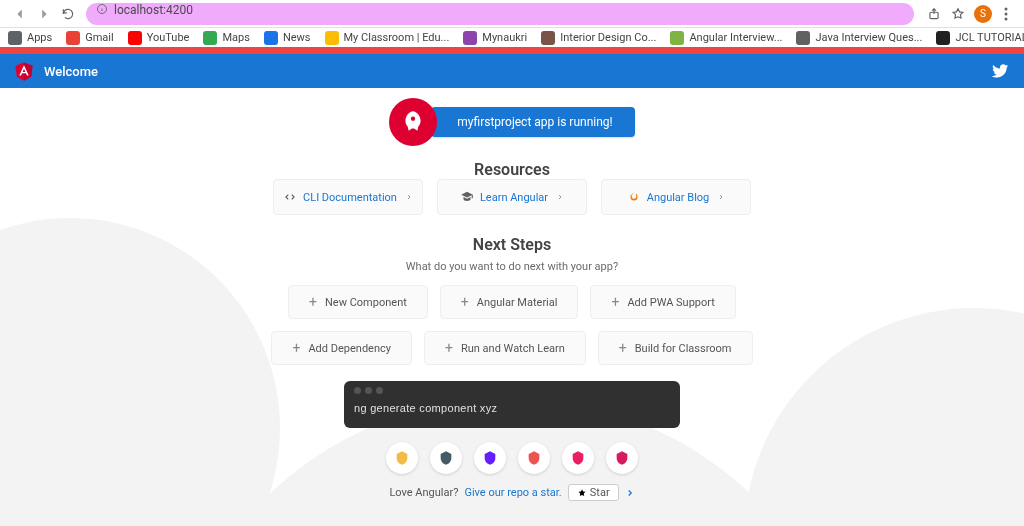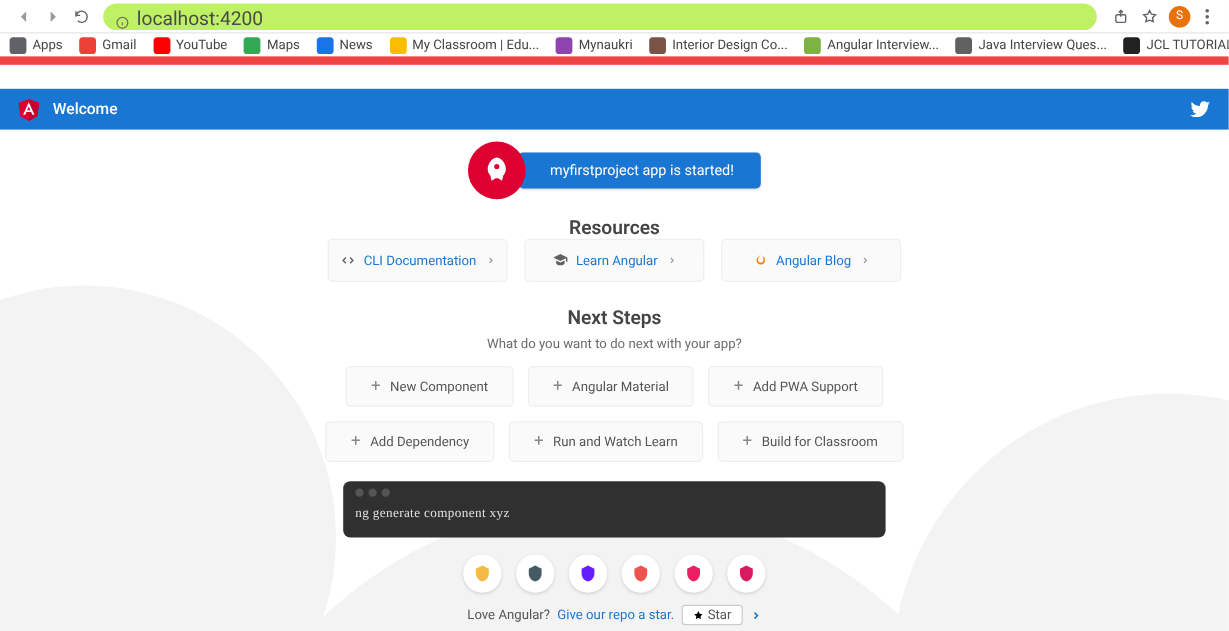--- a/index.html
+++ b/index.html
@@ -2,34 +2,34 @@
 <html><head>
 <meta charset="utf-8">
 <style>
   * { margin: 0; padding: 0; box-sizing: border-box; }
   body { font-family: -apple-system, BlinkMacSystemFont, "Segoe UI", Roboto, sans-serif; font-size: 13px; color: #333; background: #fff; width: 1024px; height: 526px; overflow: hidden; position: relative; }
 
   
   .chrome-nav { height: 28px; background: #fff; display: flex; align-items: center; padding: 0 8px; border-bottom: 1px solid #e0e0e0; }
   .chrome-nav .nav-arrow { width: 24px; height: 24px; display: flex; align-items: center; justify-content: center; color: #9a9a9a; cursor: pointer; }
   .chrome-nav .reload { width: 24px; height: 24px; display: flex; align-items: center; justify-content: center; color: #5f6368; cursor: pointer; }
-  .chrome-nav .addr-bar { flex: 1; height: 22px; background: #bef264; border-radius: 14px; margin: 0 8px 0 6px; display: flex; align-items: flex-end; padding: 0 10px; font-size: 16px; color: #6b6b6b; }
+  .chrome-nav .addr-bar { flex: 1; height: 22px; background: #f0abfc; border-radius: 14px; margin: 0 8px 0 6px; display: flex; align-items: flex-start; padding: 0 10px; font-size: 12px; color: #6b6b6b; }
   .chrome-nav .addr-bar .info-icon { color: #6b6b6b; margin-right: 6px; display: flex; }
   .chrome-nav .addr-bar .addr-text { color: #4a4a4a; }
   .chrome-nav .share-icon, .chrome-nav .star-icon { width: 24px; color: #5f6368; display: flex; justify-content: center; }
   .chrome-nav .avatar { width: 18px; height: 18px; border-radius: 50%; background: #e8710a; color: #fff; display: flex; align-items: center; justify-content: center; font-size: 10px; margin: 0 4px; }
   .chrome-nav .menu-dots { width: 20px; color: #5f6368; display: flex; justify-content: center; }
 
   
   .bookmarks-bar { height: 26px; background: #fff; display: flex; align-items: center; padding: 0 8px; font-size: 11px; color: #444; border-bottom: 7px solid #ef4444; }
   .bookmarks-bar .bm { display: flex; align-items: center; margin-right: 14px; cursor: pointer; white-space: nowrap; }
   .bookmarks-bar .bm .fav { width: 14px; height: 14px; border-radius: 3px; margin-right: 5px; display: flex; align-items: center; justify-content: center; font-size: 9px; color: #fff; }
 
   
-  .app-toolbar { height: 34px; background: #1976d2; color: #fff; display: flex; align-items: center; padding: 0 14px; margin-top: 20px; }
+  .app-toolbar { height: 34px; background: #1976d2; color: #fff; display: flex; align-items: center; padding: 0 14px; }
   .app-toolbar .angular-logo { width: 20px; height: 22px; margin-right: 10px; }
   .app-toolbar .title { font-size: 13px; font-weight: 500; }
   .app-toolbar .spacer { flex: 1; }
   .app-toolbar .twitter { color: #fff; }
 
   
   .content { position: relative; height: calc(526px - 28px - 26px - 34px); overflow: hidden; }
   .content .clouds { position: absolute; inset: 0; z-index: 0; pointer-events: none; }
   .content .clouds .circ { position: absolute; border-radius: 50%; background: #f3f3f3; }
   .content .clouds .c1 { width: 420px; height: 420px; left: -140px; top: 130px; }
@@ -50,21 +50,21 @@
   .res-card { width: 150px; height: 36px; border: 1px solid #eee; border-radius: 4px; display: flex; align-items: center; justify-content: center; gap: 6px; font-size: 11px; color: #1976d2; background: #fafafa; cursor: pointer; }
   .res-card .pre-icon { color: #616161; }
   .res-card .chev { color: #9a9a9a; margin-left: 2px; }
 
   
   .next-cards { display: flex; flex-wrap: wrap; gap: 12px; justify-content: center; max-width: 600px; }
   .next-card { border: 1px solid #eee; border-radius: 4px; padding: 8px 20px; font-size: 11px; color: #555; display: flex; align-items: center; gap: 8px; background: #fafafa; cursor: pointer; }
   .next-card .plus { color: #888; font-size: 14px; }
 
   
-  .terminal { width: 452px; background: #303030; border-radius: 6px; margin-top: 16px; padding: 6px 10px 14px; color: #e0e0e0; font-family: Liberation Serif, serif; font-size: 11px; }
+  .terminal { width: 336px; background: #303030; border-radius: 6px; margin-top: 16px; padding: 6px 10px 14px; color: #e0e0e0; font-family: Liberation Sans, sans-serif; font-size: 11px; }
   .terminal .dots { display: flex; gap: 4px; margin-bottom: 8px; }
   .terminal .dots span { width: 7px; height: 7px; border-radius: 50%; background: #555; display: block; }
   .terminal .prompt { letter-spacing: 0.3px; }
 
   
   .icon-row { display: flex; gap: 12px; margin-top: 14px; }
   .icon-row .ci { width: 32px; height: 32px; border-radius: 50%; background: #fff; box-shadow: 0 1px 3px rgba(0,0,0,.15); display: flex; align-items: center; justify-content: center; cursor: pointer; }
 
   
   .footer-line { margin-top: 10px; font-size: 11px; display: flex; align-items: center; gap: 6px; color: #555; }
@@ -197,21 +197,21 @@
       <div class="circ c3"></div>
   </div>
   <div class="inner">
     <div class="rocket-row">
       <div class="rocket-circle">
         <svg width="26" height="26" viewBox="0 0 24 24">
             <path fill="#fff" d="M12 2c3 0 7 4 7 9 0 2-1 4-2 5l-1 4-3-2-1 0-1 0-3 2-1-4c-1-1-2-3-2-5 0-5 4-9 7-9zm0 5a2 2 0 100 4 2 2 0 000-4z"></path>
           </svg>
       </div>
       <div class="running-card">
-        <span>myfirstproject app is started!</span>
+        <span>myfirstproject app is running!</span>
       </div>
     </div>
 
     <h2 class="section">Resources</h2>
     <div class="res-cards" id="res-cards">
         <div class="res-card">
           <span class="pre-icon">
             <svg width="14" height="14" viewBox="0 0 24 24">
               <path fill="none" stroke="#616161" stroke-width="2" d="M9 8l-4 4 4 4M15 8l4 4-4 4"></path>
             </svg>

